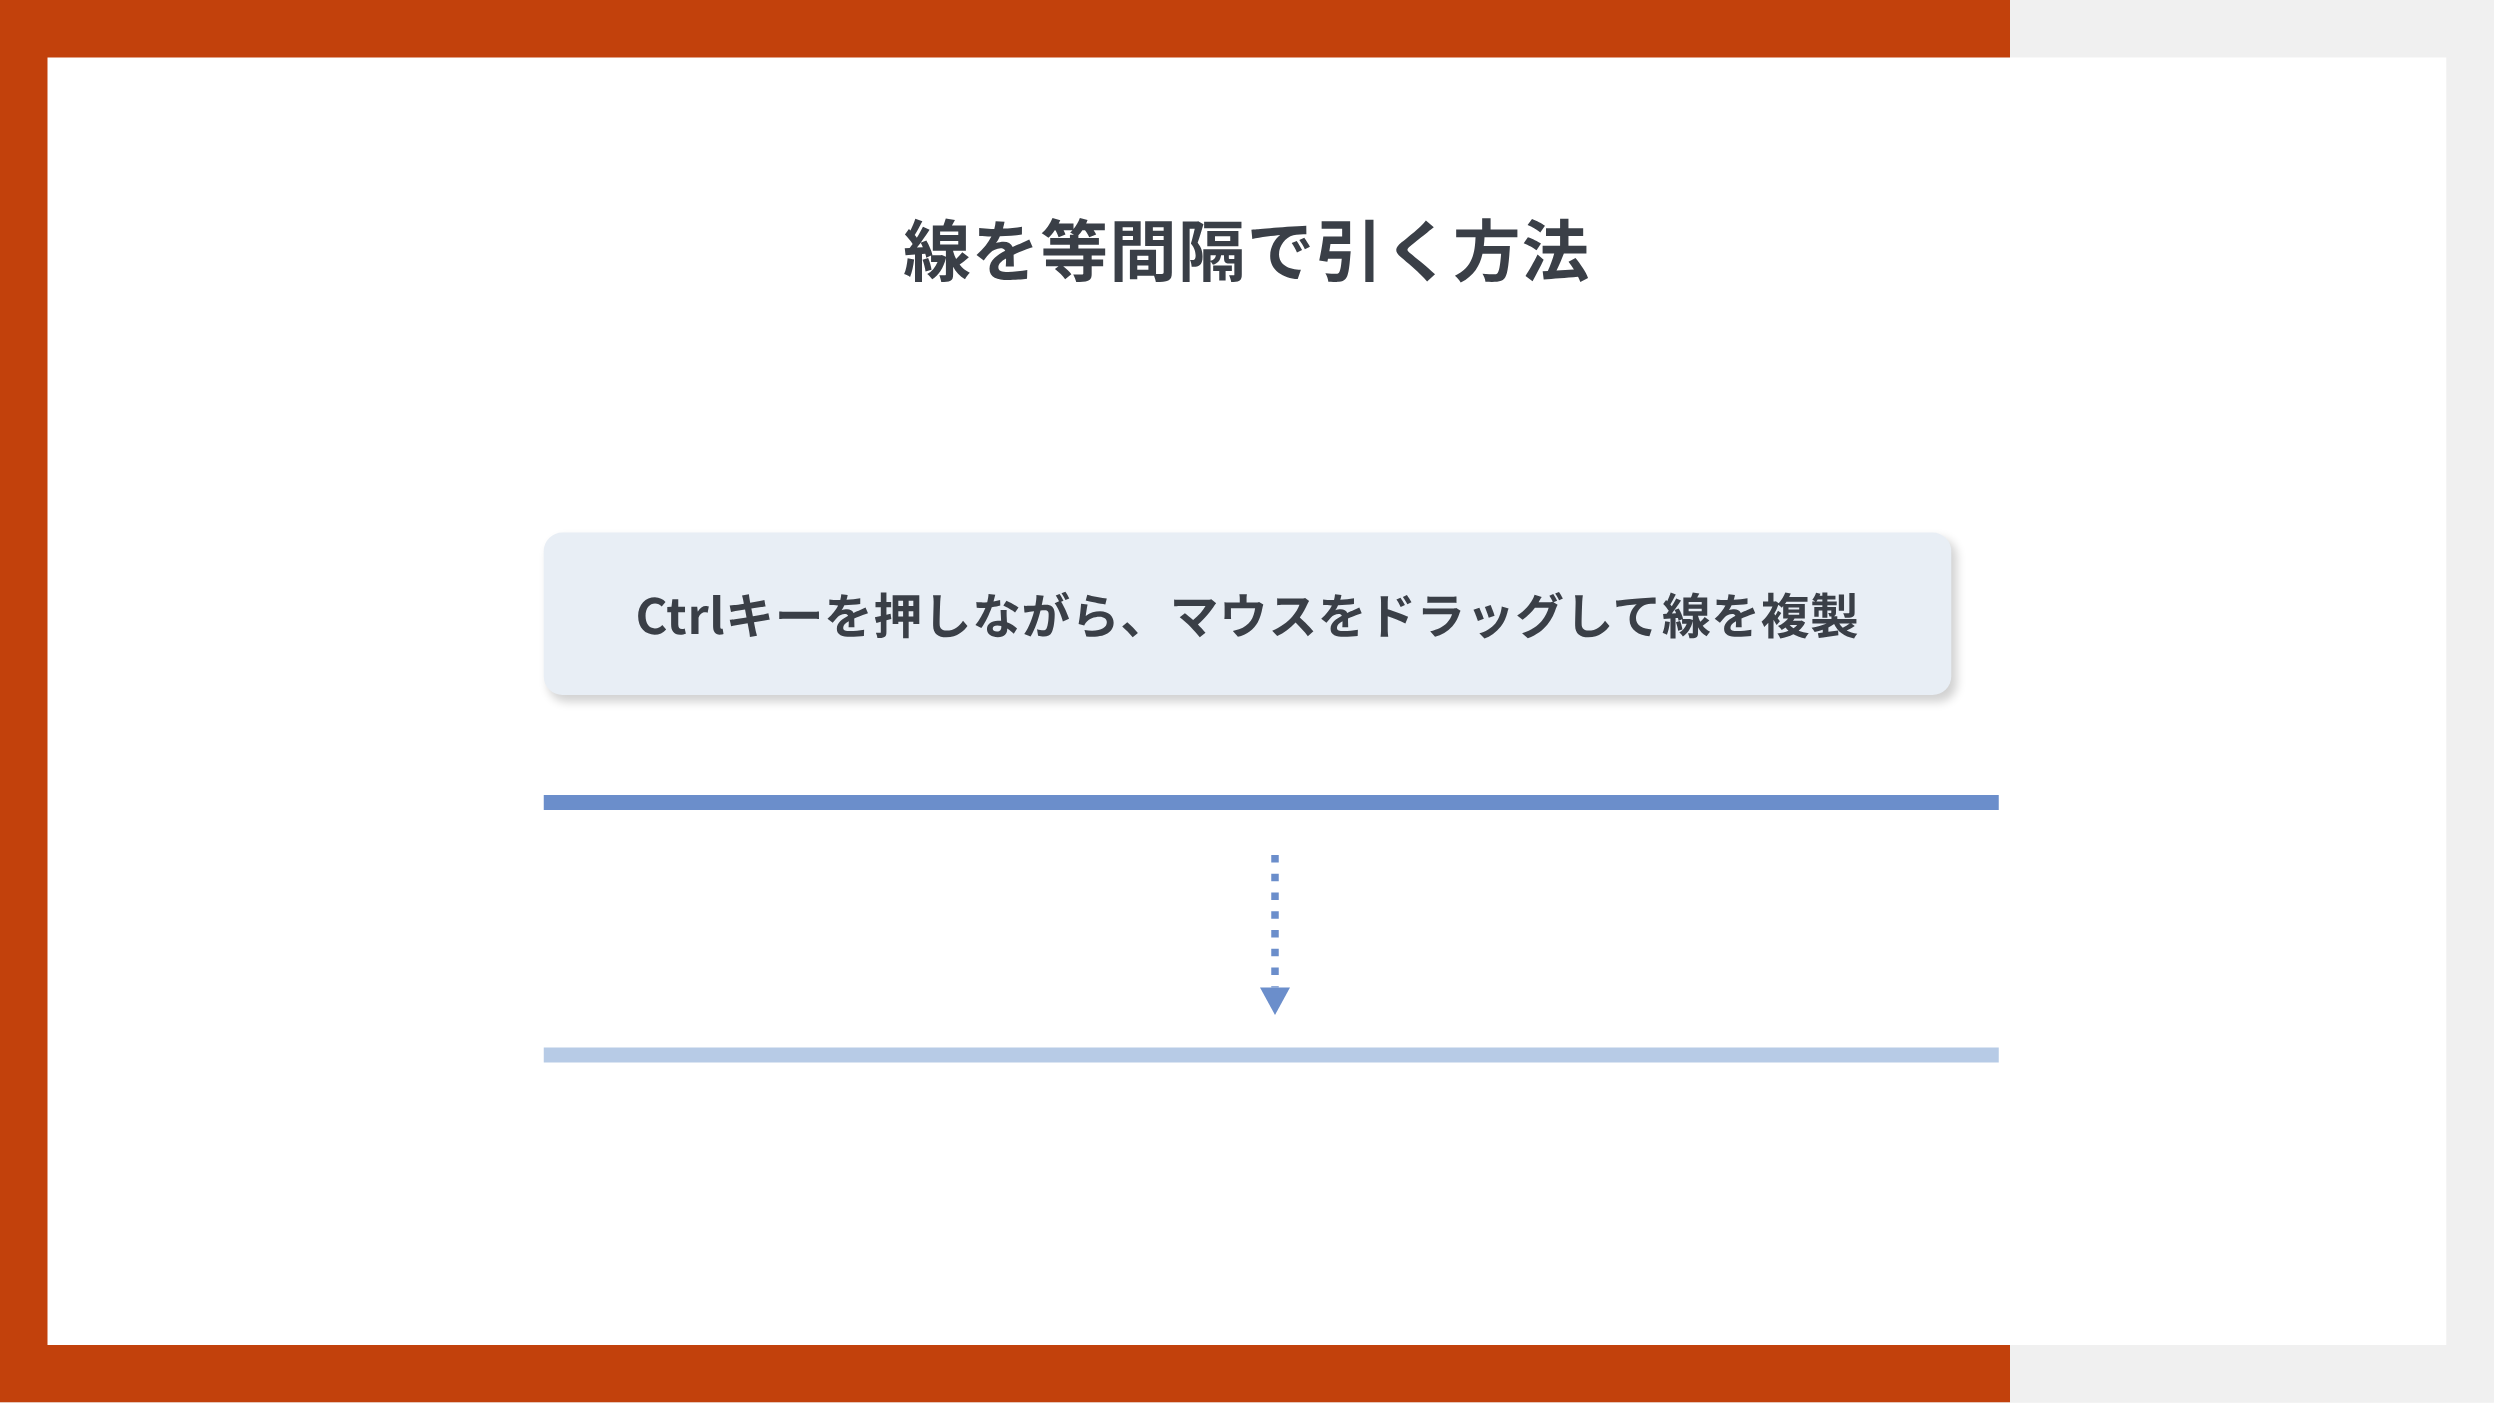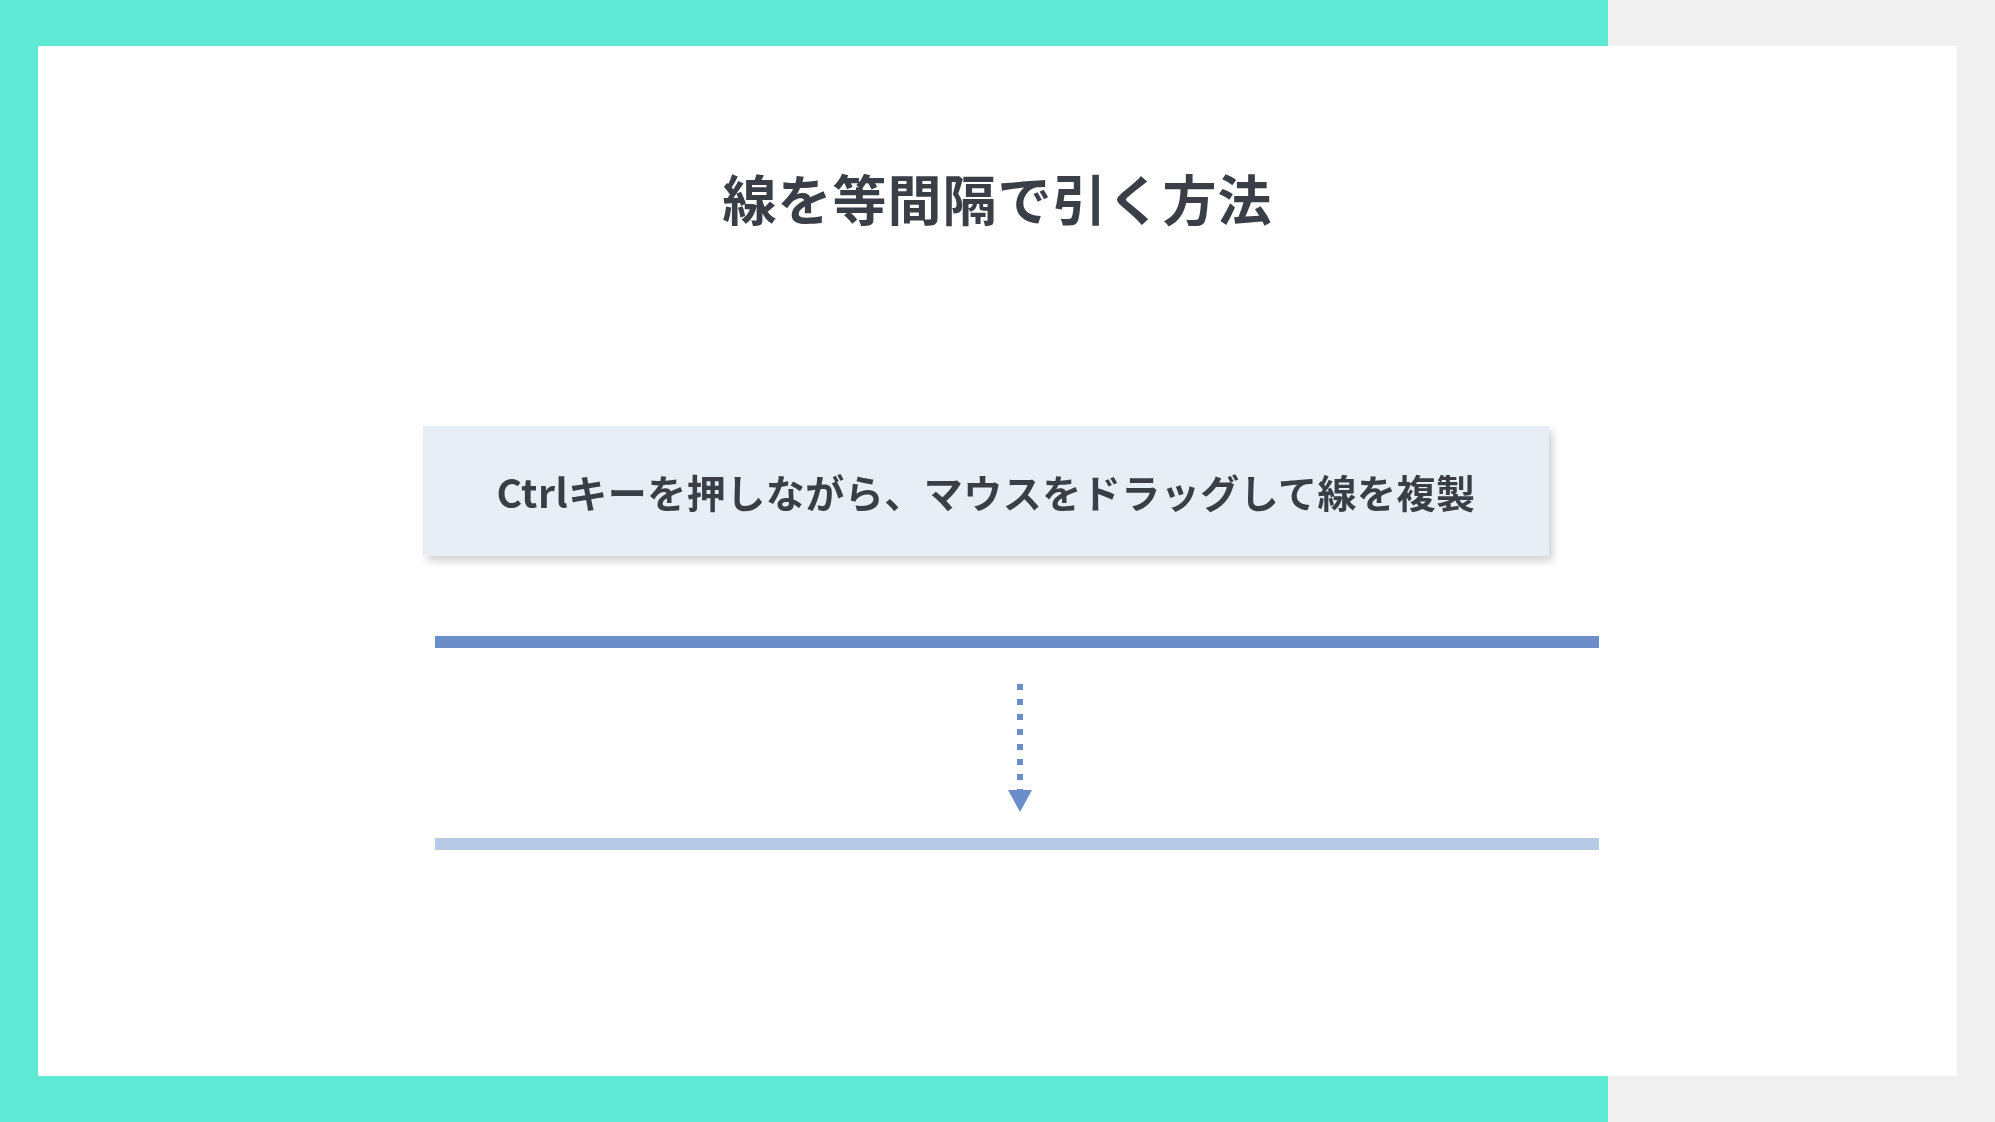--- a/index.html
+++ b/index.html
@@ -6,21 +6,21 @@
     margin: 0;
     padding: 0;
     width: 100%;
     height: 100%;
     background: #f0f0f0;
     font-family: "Hiragino Kaku Gothic ProN", "Hiragino Sans", "Noto Sans CJK JP", "Yu Gothic", Meiryo, sans-serif;
   }
   .stage {
     width: 1608px;
     height: 1122px;
-    background: #5eead4;
+    background: #c2410c;
     position: relative;
   }
   .slide {
     position: absolute;
     left: 38px;
     top: 46px;
     width: 1919px;
     height: 1030px;
     background: #ffffff;
   }
@@ -30,31 +30,32 @@
     left: 0;
     right: 0;
     text-align: center;
     font-size: 54px;
     font-weight: 700;
     color: #3a3f47;
     letter-spacing: 1px;
   }
   .callout {
     position: absolute;
-    left: 385px;
+    left: 397px;
     top: 380px;
     width: 1126px;
     height: 130px;
     background: #e8eef5;
     box-shadow: 4px 5px 8px rgba(0,0,0,0.18);
     display: flex;
     align-items: center;
     justify-content: center;
     box-sizing: border-box;
     padding: 0 20px;
+    border-radius: 15px;
   }
   .callout-text {
     font-size: 39px;
     font-weight: 700;
     color: #3a3f47;
     letter-spacing: 0.5px;
     white-space: nowrap;
   }
   .line-top {
     position: absolute;

